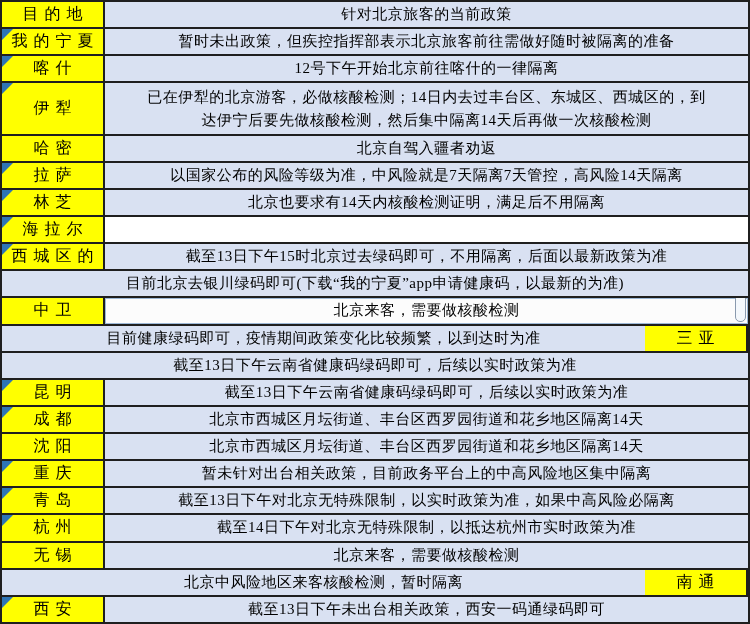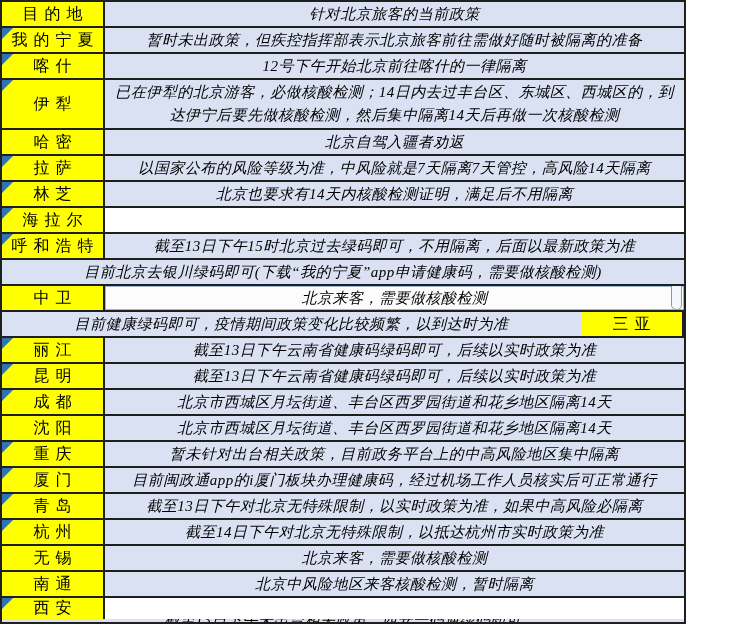--- a/index.html
+++ b/index.html
@@ -11,34 +11,34 @@
     --sel-border: #9DB8D6;
     --text: #000000;
   }
   * { margin: 0; padding: 0; box-sizing: border-box; }
   html, body { background: #ffffff; }
   body {
     font-family: "Liberation Serif", "DejaVu Serif", serif;
     color: var(--text);
   }
   .sheet {
-    width: 686px;
+    width: 750px;
     height: 624px;
     border: 2px solid var(--grid);
     display: flex;
     flex-direction: column;
     overflow: hidden;
   }
   .row {
     display: flex;
     flex: 26 0 0;
     border-bottom: 2px solid var(--grid);
     min-height: 0;
   }
-  .row:last-child { border-bottom: none; flex-direction: column; }
+  .row:last-child { border-bottom: none; }
   .row.tall { flex: 52 0 0; }
   .cell {
     position: relative;
     display: flex;
     align-items: center;
     justify-content: center;
     overflow: hidden;
   }
   .cell.city {
     width: 103px;
@@ -49,21 +49,20 @@
   }
   .city-text {
     letter-spacing: 6px;
     margin-right: -6px;
     white-space: nowrap;
   }
   .cell.policy {
     flex: 1;
     background: var(--policy-bg);
     font-size: 15px;
-    font-style: italic;
   }
   .policy-text {
     display: block;
     text-align: center;
     line-height: 23px;
     padding: 0 3px;
     letter-spacing: 0.5px;
   }
   .row.tall .policy-text { max-width: 572px; text-align: center; }
   
@@ -159,53 +158,49 @@
     </div>
     <div class="row">
       <div class="cell city">
         <span class="note"></span>
         <span class="city-text">海拉尔</span>
       </div>
     </div>
     <div class="row">
       <div class="cell city">
         <span class="note"></span>
-        <span class="city-text">呼和浩特</span>
+        <span class="city-text">西城区的</span>
       </div>
       <div class="cell policy">
         <span class="policy-text">截至13日下午15时北京过去绿码即可，不用隔离，后面以最新政策为准</span>
       </div>
     </div>
     <div class="row">
       <div class="cell policy">
-        <span class="policy-text">目前北京去银川绿码即可(下载“我的宁夏”app申请健康码，需要做核酸检测)</span>
+        <span class="policy-text">目前北京去银川绿码即可(下载“我的宁夏”app申请健康码，以最新的为准)</span>
       </div>
     </div>
     <div class="row">
       <div class="cell city">
         <span class="city-text">中卫</span>
       </div>
       <div class="cell policy selected">
         <span class="policy-text">北京来客，需要做核酸检测</span>
         <span class="handle"></span>
       </div>
     </div>
     <div class="row">
       <div class="cell policy">
         <span class="policy-text">目前健康绿码即可，疫情期间政策变化比较频繁，以到达时为准</span>
       </div>
       <div class="cell city">
         <span class="city-text">三亚</span>
       </div>
     </div>
     <div class="row">
-      <div class="cell city">
-        <span class="note"></span>
-        <span class="city-text">丽江</span>
-      </div>
       <div class="cell policy">
         <span class="policy-text">截至13日下午云南省健康码绿码即可，后续以实时政策为准</span>
       </div>
     </div>
     <div class="row">
       <div class="cell city">
         <span class="note"></span>
         <span class="city-text">昆明</span>
       </div>
       <div class="cell policy">
@@ -234,29 +229,20 @@
         <span class="note"></span>
         <span class="city-text">重庆</span>
       </div>
       <div class="cell policy">
         <span class="policy-text">暂未针对出台相关政策，目前政务平台上的中高风险地区集中隔离</span>
       </div>
     </div>
     <div class="row">
       <div class="cell city">
         <span class="note"></span>
-        <span class="city-text">厦门</span>
-      </div>
-      <div class="cell policy">
-        <span class="policy-text">目前闽政通app的i厦门板块办理健康码，经过机场工作人员核实后可正常通行</span>
-      </div>
-    </div>
-    <div class="row">
-      <div class="cell city">
-        <span class="note"></span>
         <span class="city-text">青岛</span>
       </div>
       <div class="cell policy">
         <span class="policy-text">截至13日下午对北京无特殊限制，以实时政策为准，如果中高风险必隔离</span>
       </div>
     </div>
     <div class="row">
       <div class="cell city">
         <span class="note"></span>
         <span class="city-text">杭州</span>
@@ -267,25 +253,25 @@
     </div>
     <div class="row">
       <div class="cell city">
         <span class="city-text">无锡</span>
       </div>
       <div class="cell policy">
         <span class="policy-text">北京来客，需要做核酸检测</span>
       </div>
     </div>
     <div class="row">
+      <div class="cell policy">
+        <span class="policy-text">北京中风险地区来客核酸检测，暂时隔离</span>
+      </div>
       <div class="cell city">
         <span class="city-text">南通</span>
-      </div>
-      <div class="cell policy">
-        <span class="policy-text">北京中风险地区来客核酸检测，暂时隔离</span>
       </div>
     </div>
     <div class="row">
       <div class="cell city">
         <span class="note"></span>
         <span class="city-text">西安</span>
       </div>
       <div class="cell policy">
         <span class="policy-text">截至13日下午未出台相关政策，西安一码通绿码即可</span>
       </div>

